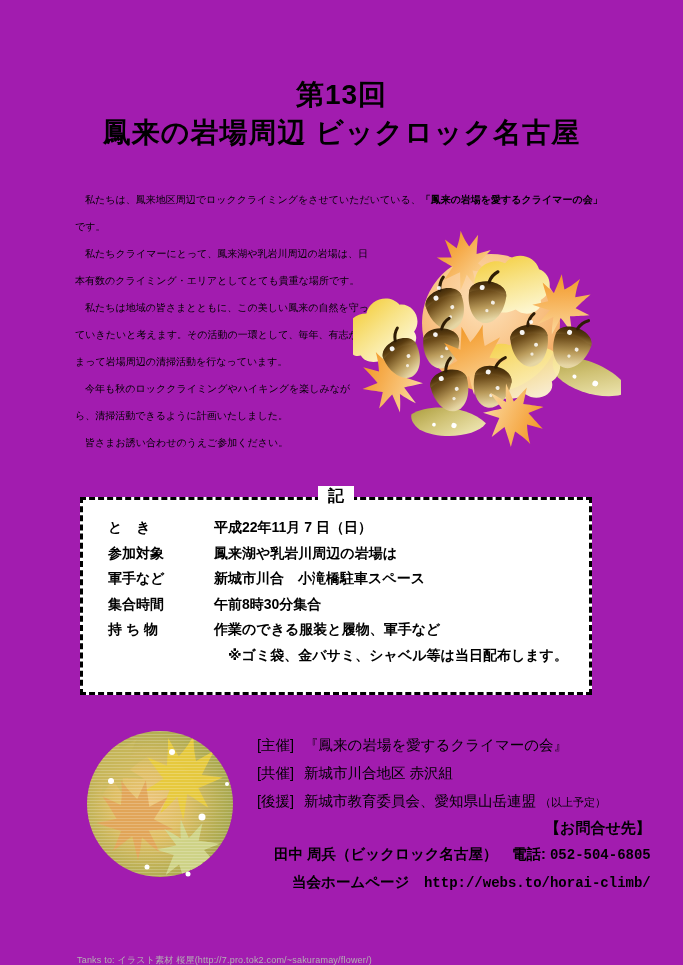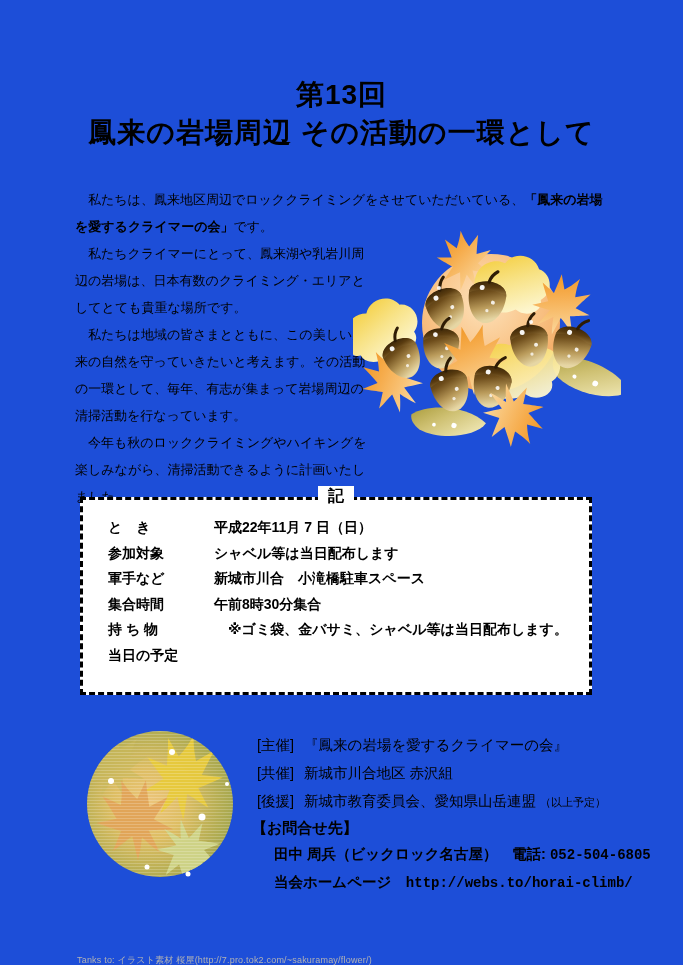--- a/index.html
+++ b/index.html
@@ -1,33 +1,33 @@
 <!DOCTYPE html>
 <html><head>
 <meta charset="utf-8">
 <style>
   html,body{margin:0;padding:0;background:#e9e9e9;}
   .page{
     position:relative;
     width:683px;height:965px;
     margin:0 auto;
-    background:#1d4ed8;
+    background:#a21caf;
     font-family:"Liberation Sans","DejaVu Sans",sans-serif;
     color:#000;
     overflow:hidden;
   }
   .title{
     position:absolute;top:76px;left:0;width:683px;
     text-align:center;font-weight:bold;
     font-size:28px;line-height:38px;
     letter-spacing:1px;
   }
   .body-text{
     position:absolute;left:75px;top:186px;width:537px;
-    font-size:13px;line-height:27px;
+    font-size:10px;line-height:27px;
   }
   .body-text p{margin:0;}
   .b{font-weight:bold;}
   .float-spacer{float:right;width:242px;height:238px;}
   .main-illus{position:absolute;left:353px;top:226px;}
   .details-box{
     position:absolute;left:80px;top:497px;width:512px;height:198px;
     border:3px dashed #000;box-sizing:border-box;background:#fff;
   }
   .details-heading{
@@ -44,39 +44,39 @@
   .details-grid .dl{}
   .details-grid .dv{}
   .organizers{
     position:absolute;left:257px;top:731px;
     font-size:14.5px;line-height:28px;
   }
   .organizers .tag{margin-right:10px;margin-top:34px;}
   .organizers .note{font-size:11px;font-family:Liberation Mono, monospace;}
   .contact{
     position:absolute;left:252px;top:814px;
-    font-size:14.5px;line-height:27px;
+    font-size:14.5px;line-height:27px;text-align:right;
   }
   .contact .head{font-weight:bold;font-size:15px;}
   .contact .cline{padding-left:22px;font-weight:bold;}
   .mono{font-family:"Liberation Mono","DejaVu Sans Mono",monospace;font-size:14px;}
   .ball-illus{position:absolute;left:84px;top:724px;}
   .credit{
     position:absolute;left:77px;top:954px;
     font-size:9px;color:#b3b3b3;letter-spacing:.2px;
   }
 </style>
 </head>
 <body>
 
 <div class="page">
 
   <header class="title">
     <div>第13回</div>
-    <div>鳳来の岩場周辺 その活動の一環として</div>
+    <div>鳳来の岩場周辺 ビックロック名古屋</div>
   </header>
 
   <section class="body-text">
     <p><span>　私たちは、鳳来地区周辺でロッククライミングをさせていただいている、</span><span class="b">「鳳来の岩場を愛するクライマーの会」</span><span>です。</span></p>
     <div class="float-spacer"></div>
     <p>　私たちクライマーにとって、鳳来湖や乳岩川周辺の岩場は、日本有数のクライミング・エリアとしてとても貴重な場所です。</p>
     <p>　私たちは地域の皆さまとともに、この美しい鳳来の自然を守っていきたいと考えます。その活動の一環として、毎年、有志が集まって岩場周辺の清掃活動を行なっています。</p>
     <p>　今年も秋のロッククライミングやハイキングを楽しみながら、清掃活動できるように計画いたしました。</p>
     <p>　皆さまお誘い合わせのうえご参加ください。</p>
   </section>
@@ -153,30 +153,30 @@
     <circle cx="86" cy="62" r="2" fill="#fff" opacity="0.9"></circle>
     <circle cx="178" cy="96" r="2" fill="#fff" opacity="0.9"></circle>
   </svg>
 
   <section class="details-box">
     <div class="details-heading">記</div>
     <div class="details-grid">
       <div class="dl">と　き</div>
       <div class="dv">平成22年11月 7 日（日）</div>
       <div class="dl">参加対象</div>
-      <div class="dv">シャベル等は当日配布します</div>
+      <div class="dv">鳳来湖や乳岩川周辺の岩場は</div>
       <div class="dl">軍手など</div>
       <div class="dv">新城市川合　小滝橋駐車スペース</div>
       <div class="dl">集合時間</div>
       <div class="dv">午前8時30分集合</div>
       <div class="dl">持 ち 物</div>
       <div class="dv">
+        <div>作業のできる服装と履物、軍手など</div>
         <div>　※ゴミ袋、金バサミ、シャベル等は当日配布します。</div>
       </div>
-      <div class="dl">当日の予定</div>
     </div>
   </section>
 
   <section class="organizers">
     <div class="org-line">
       <span class="tag">[主催]</span><span>『鳳来の岩場を愛するクライマーの会』</span>
     </div>
     <div class="org-line">
       <span class="tag">[共催]</span><span>新城市川合地区 赤沢組</span>
     </div>

